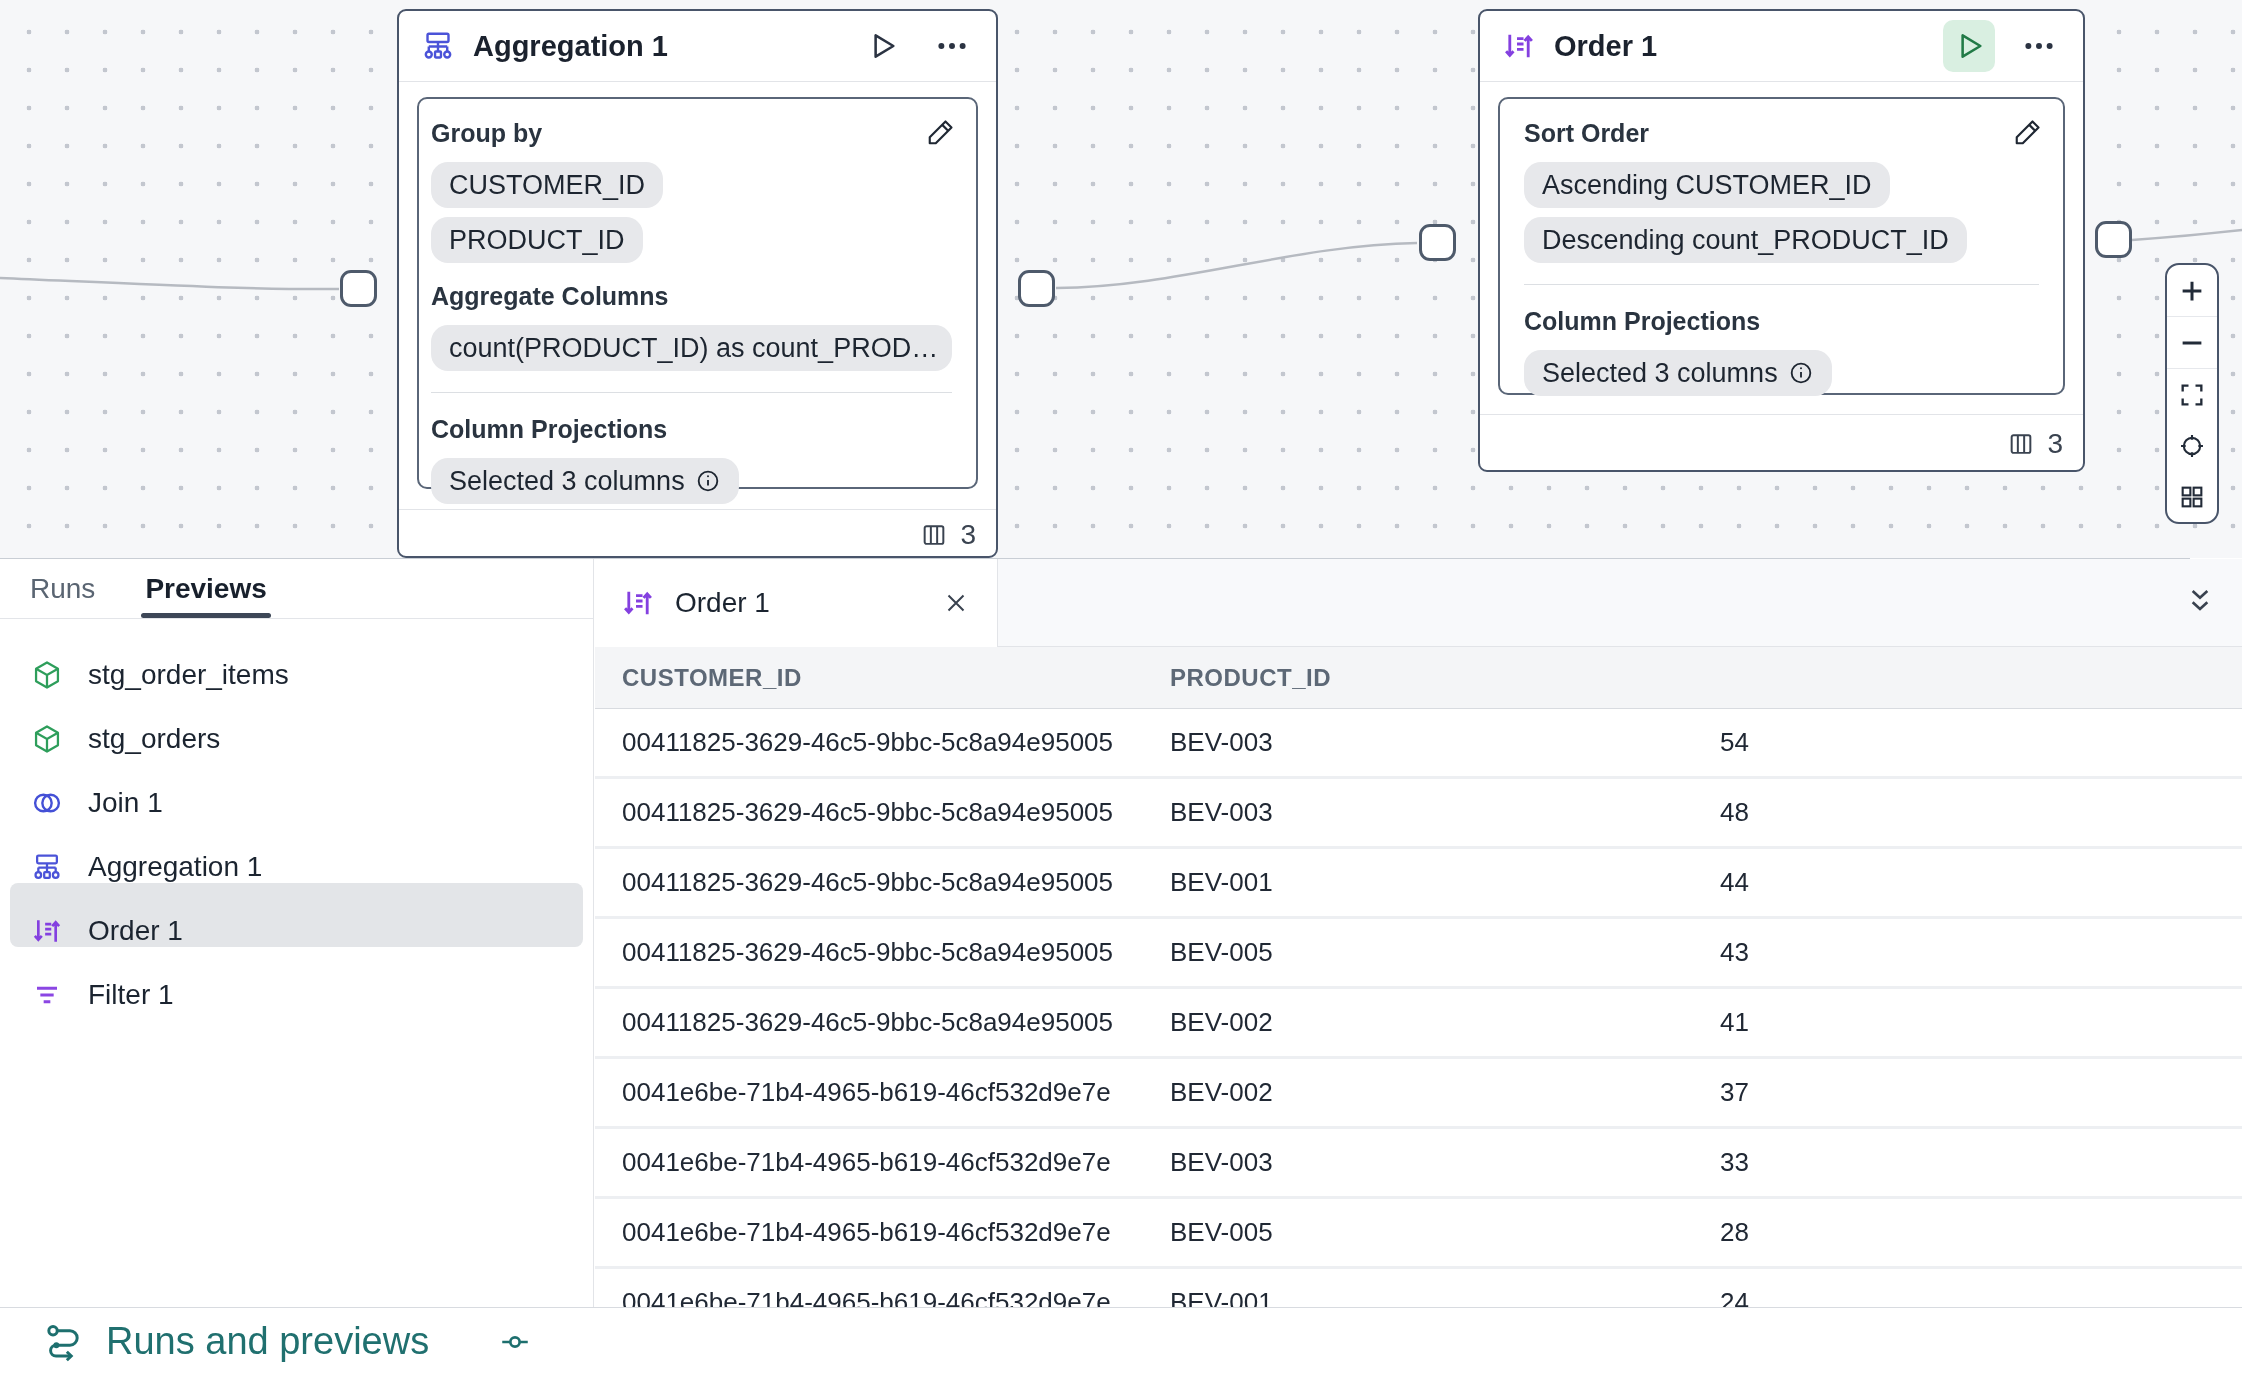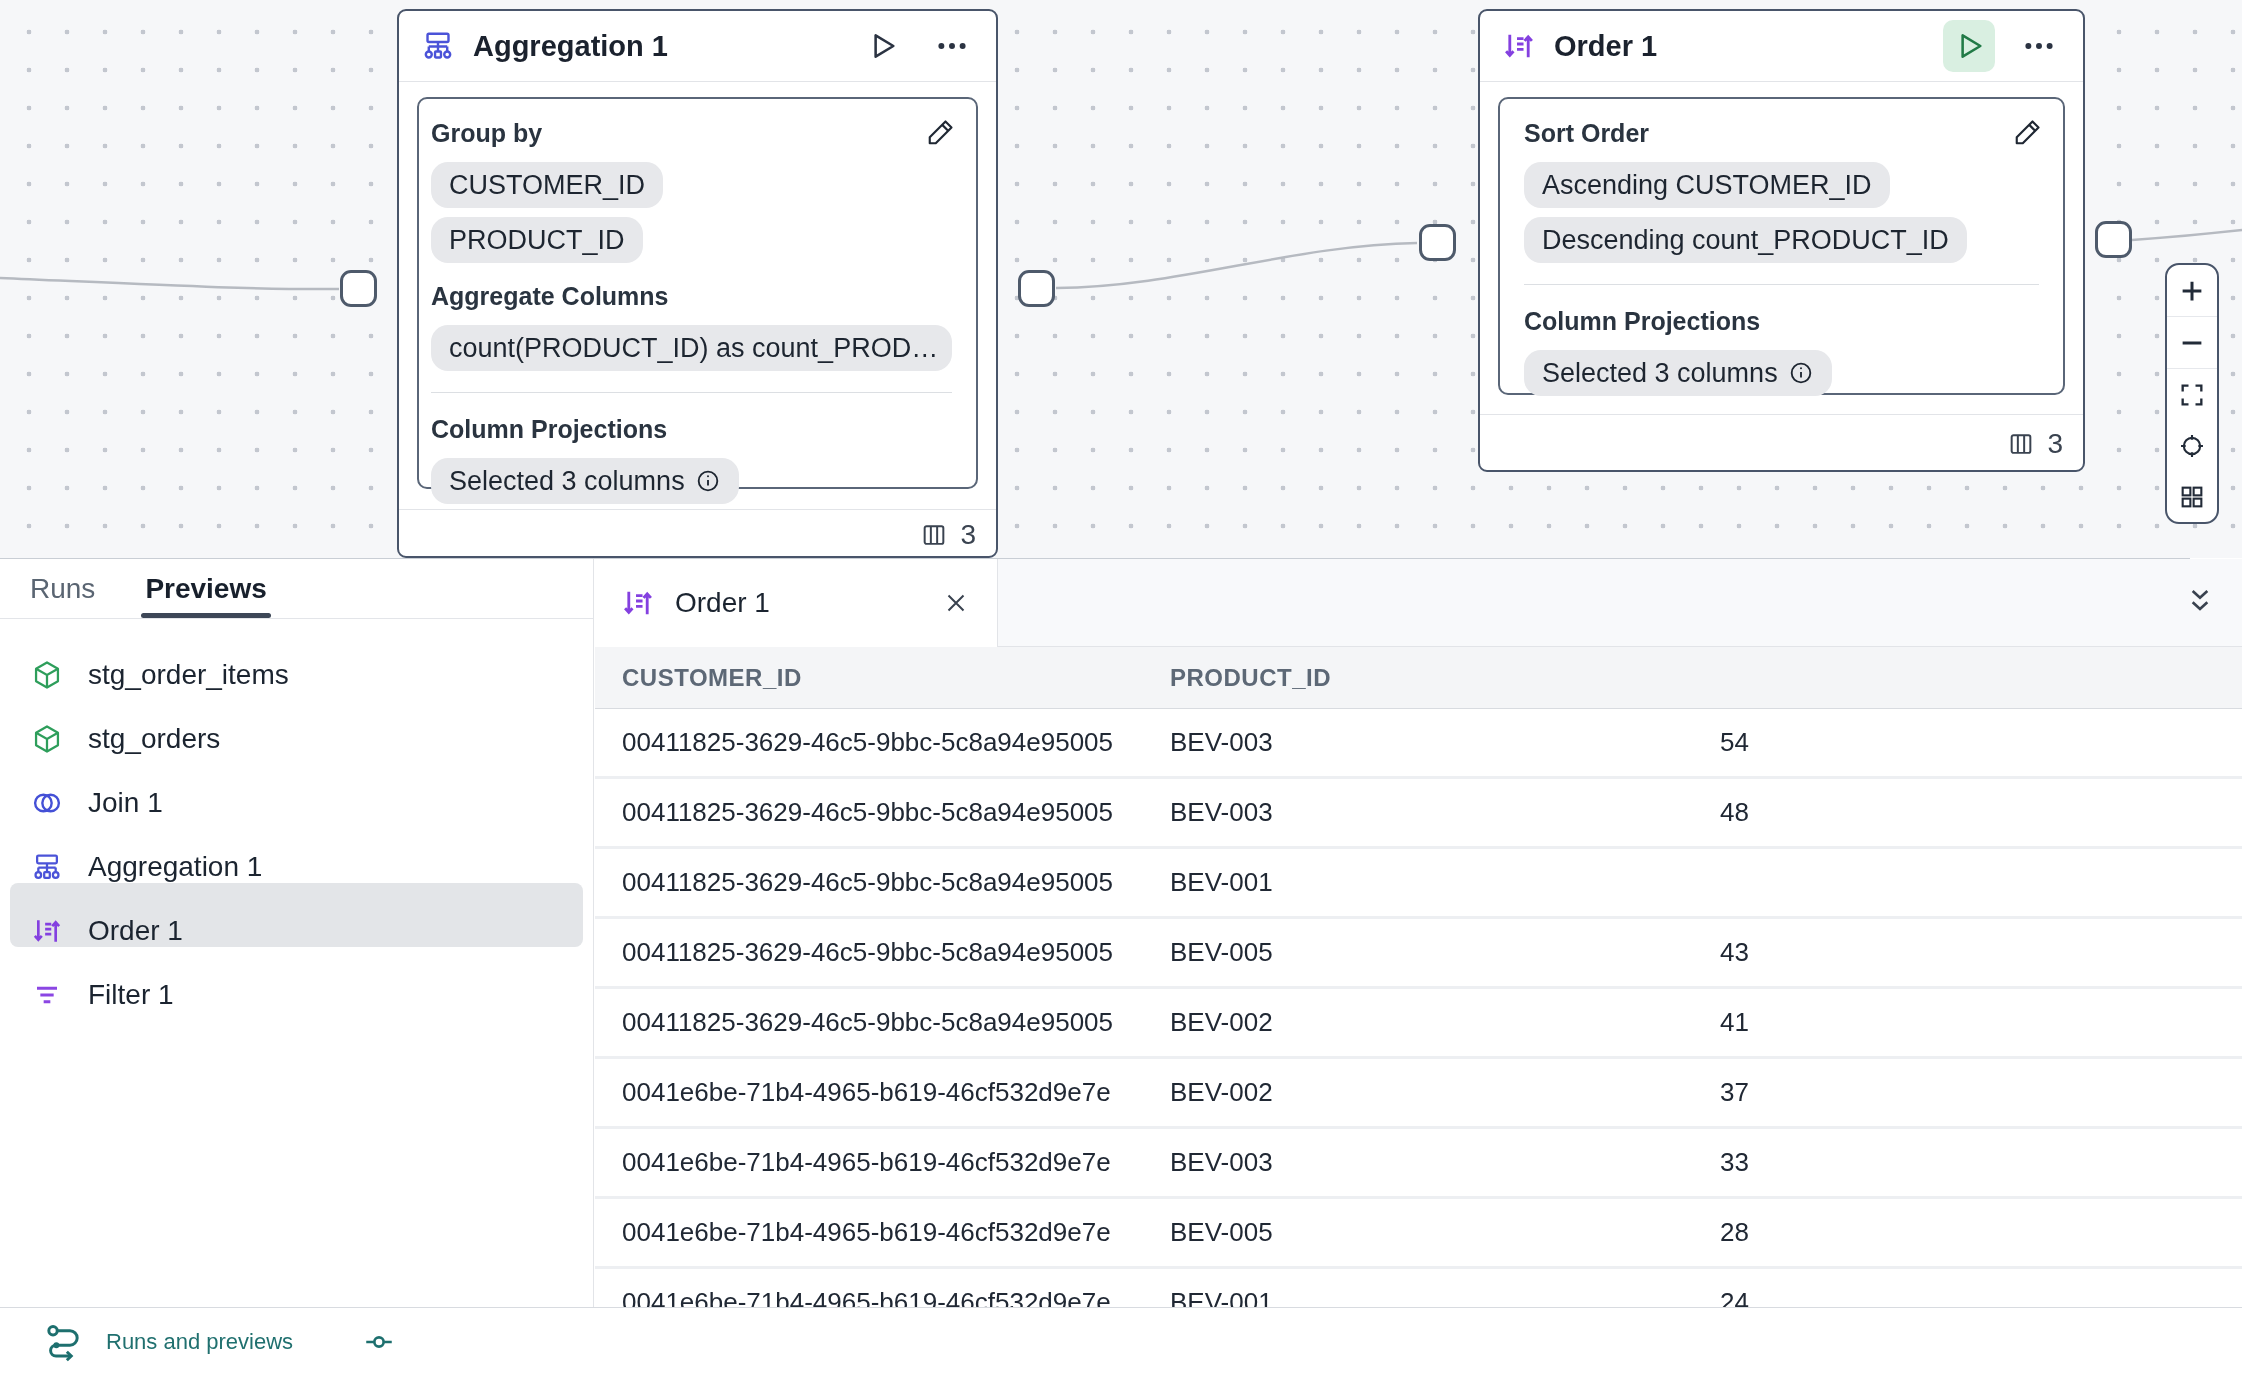--- a/index.html
+++ b/index.html
@@ -101,21 +101,21 @@
     display:grid; grid-template-columns:548px 550px auto; align-items:center; background:#fff;
   }
   .trow .td { padding-left:27px; font-size:26px; color:#202834; white-space:nowrap; }
 
   
   #statusbar {
     position:absolute; left:0; bottom:0; width:2242px; height:68px; background:#fff;
     border-top:1px solid #d8dbe0; display:flex; align-items:center; padding-left:42px; gap:22px;
     color:#1d6f6e;
   }
-  #statusbar .label { font-size:22px; color:#20706f; }
+  #statusbar .label { font-size:38px; color:#20706f; }
   #statusbar .toggle { margin-left:46px; display:flex; }
 </style>
 </head>
 <body>
 
 <div id="app">
 
   <div id="canvas">
     <svg id="edges" width="2242" height="558">
       <path d="M0,278 C140,284 252,290 339,289" stroke="#b6bac1" stroke-width="2.5" fill="none"></path>
@@ -381,20 +381,21 @@
           <span class="td">54</span>
         </div>
         <div class="trow">
           <span class="td">00411825-3629-46c5-9bbc-5c8a94e95005</span>
           <span class="td">BEV-003</span>
           <span class="td">48</span>
         </div>
         <div class="trow">
           <span class="td">00411825-3629-46c5-9bbc-5c8a94e95005</span>
           <span class="td">BEV-001</span>
+          <span class="td">44</span>
         </div>
         <div class="trow">
           <span class="td">00411825-3629-46c5-9bbc-5c8a94e95005</span>
           <span class="td">BEV-005</span>
           <span class="td">43</span>
         </div>
         <div class="trow">
           <span class="td">00411825-3629-46c5-9bbc-5c8a94e95005</span>
           <span class="td">BEV-002</span>
           <span class="td">41</span>

